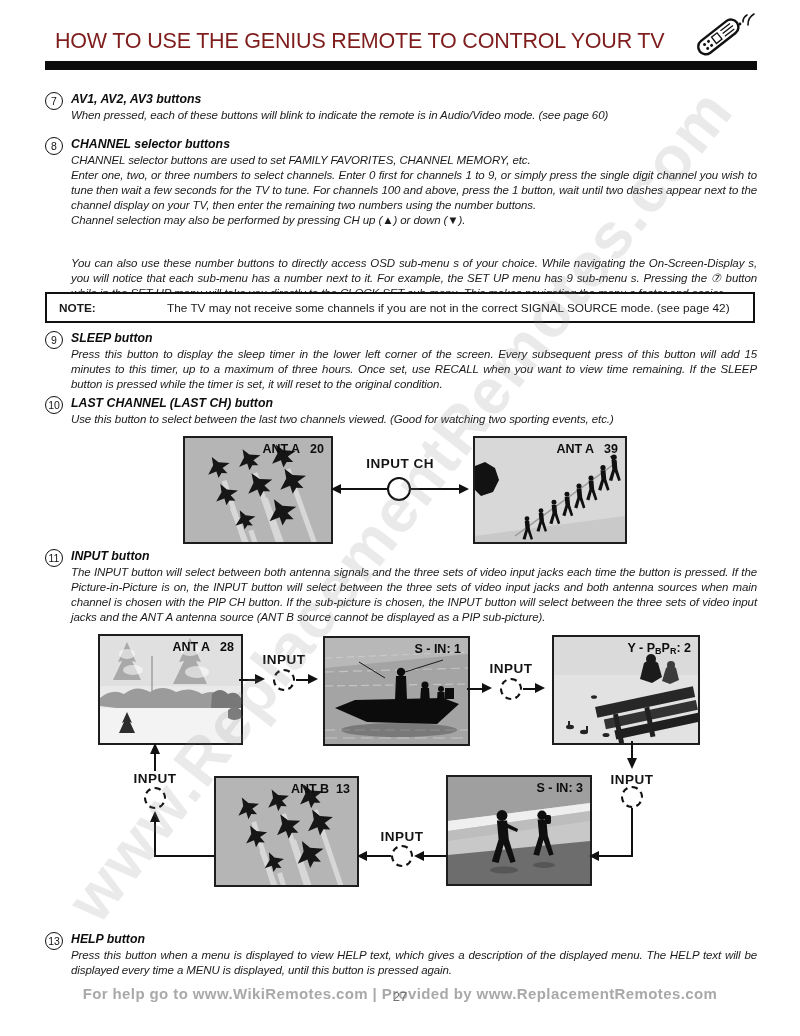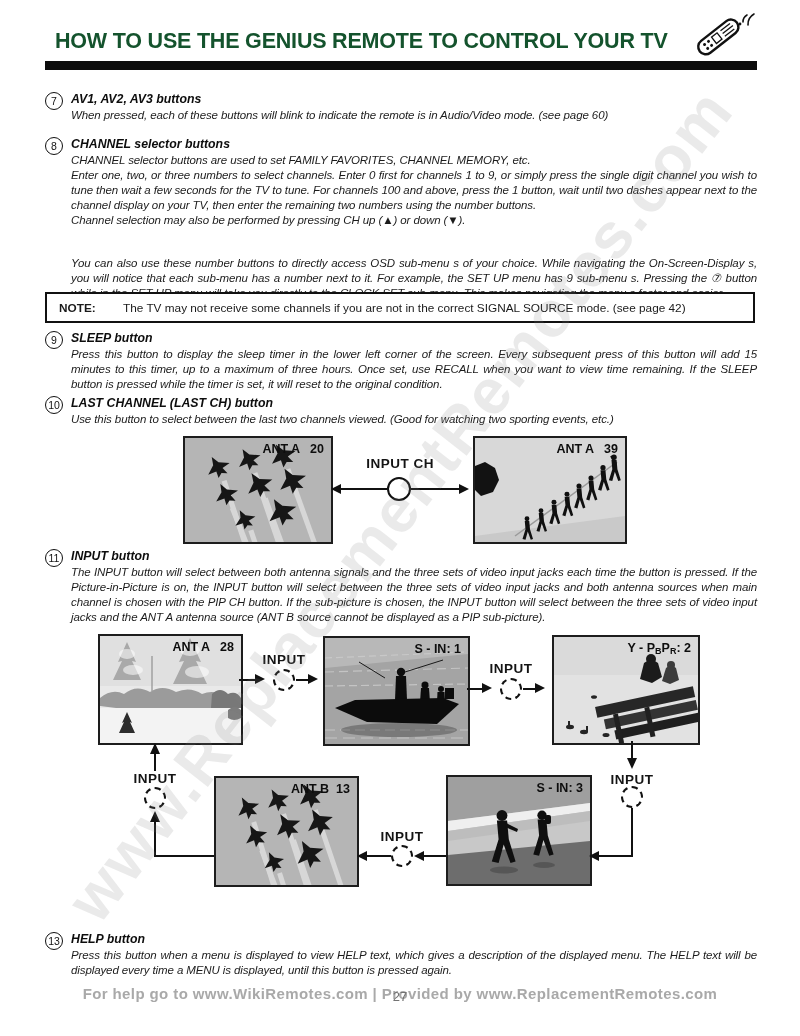--- a/index.html
+++ b/index.html
@@ -6,38 +6,38 @@
   #page{position:relative;width:800px;height:1036px;margin:0 auto;background:#ffffff;
         overflow:hidden;font-family:"Liberation Sans",sans-serif;color:#1a1a1a;}
   .abs{position:absolute;}
 
   
   .wm{position:absolute;left:-160px;top:468px;width:1120px;text-align:center;
       font-size:64px;font-weight:bold;letter-spacing:2px;white-space:nowrap;
       color:rgba(130,130,130,0.17);transform:rotate(-52deg);pointer-events:none;z-index:5;}
 
   
-  .header-title{position:absolute;left:55px;top:29px;font-size:21.5px;font-weight:bold;
-                letter-spacing:-0.2px;color:#14532d;white-space:nowrap;}
+  .header-title{position:absolute;left:55px;top:29px;font-size:21.5px;font-weight:normal;
+                letter-spacing:-0.2px;color:#7f1d1d;white-space:nowrap;}
   .header-bar{position:absolute;left:45px;top:61px;width:712px;height:9px;background:#0c0c0c;}
 
   
   .item{position:absolute;left:45px;width:712px;display:flex;z-index:2;}
   .inum{flex:0 0 auto;width:16px;height:16px;border:1.6px solid #111;border-radius:50%;
         font-size:10.5px;display:flex;align-items:center;justify-content:center;
         margin-right:8px;margin-top:1px;color:#111;}
   .icol{flex:1;font-style:italic;}
   .ititle{font-weight:bold;font-size:12.3px;line-height:16px;color:#0d0d0d;}
   .itext{font-size:11.5px;line-height:15px;text-align:justify;white-space:pre-line;
          letter-spacing:-0.1px;color:#1b1b1b;margin-top:1px;}
   .mt12{margin-top:28px;}
 
   
   .notebox{position:absolute;left:45px;top:292px;width:706px;height:27px;border:2px solid #111;
-           background:#fff;display:flex;align-items:center;font-size:11.8px;z-index:3;}
+           background:#fff;display:flex;align-items:center;font-size:11.8px;z-index:3;gap:44px;}
   .notelabel{font-weight:bold;margin-left:12px;width:64px;flex:0 0 auto;}
 
   
   .screen{position:absolute;border:2px solid #1d1d1d;background:#ddd;overflow:hidden;}
   .screen svg{position:absolute;left:0;top:0;width:100%;height:100%;}
   .screen-label{position:absolute;top:4px;right:7px;font-weight:bold;font-size:12.5px;
                 white-space:pre;z-index:2;color:#0d0d0d;}
   .lbl-sub{font-size:9px;vertical-align:-2px;}
   .conn-label{position:absolute;font-weight:bold;font-size:13.5px;text-align:center;
               letter-spacing:0.5px;color:#141414;}

